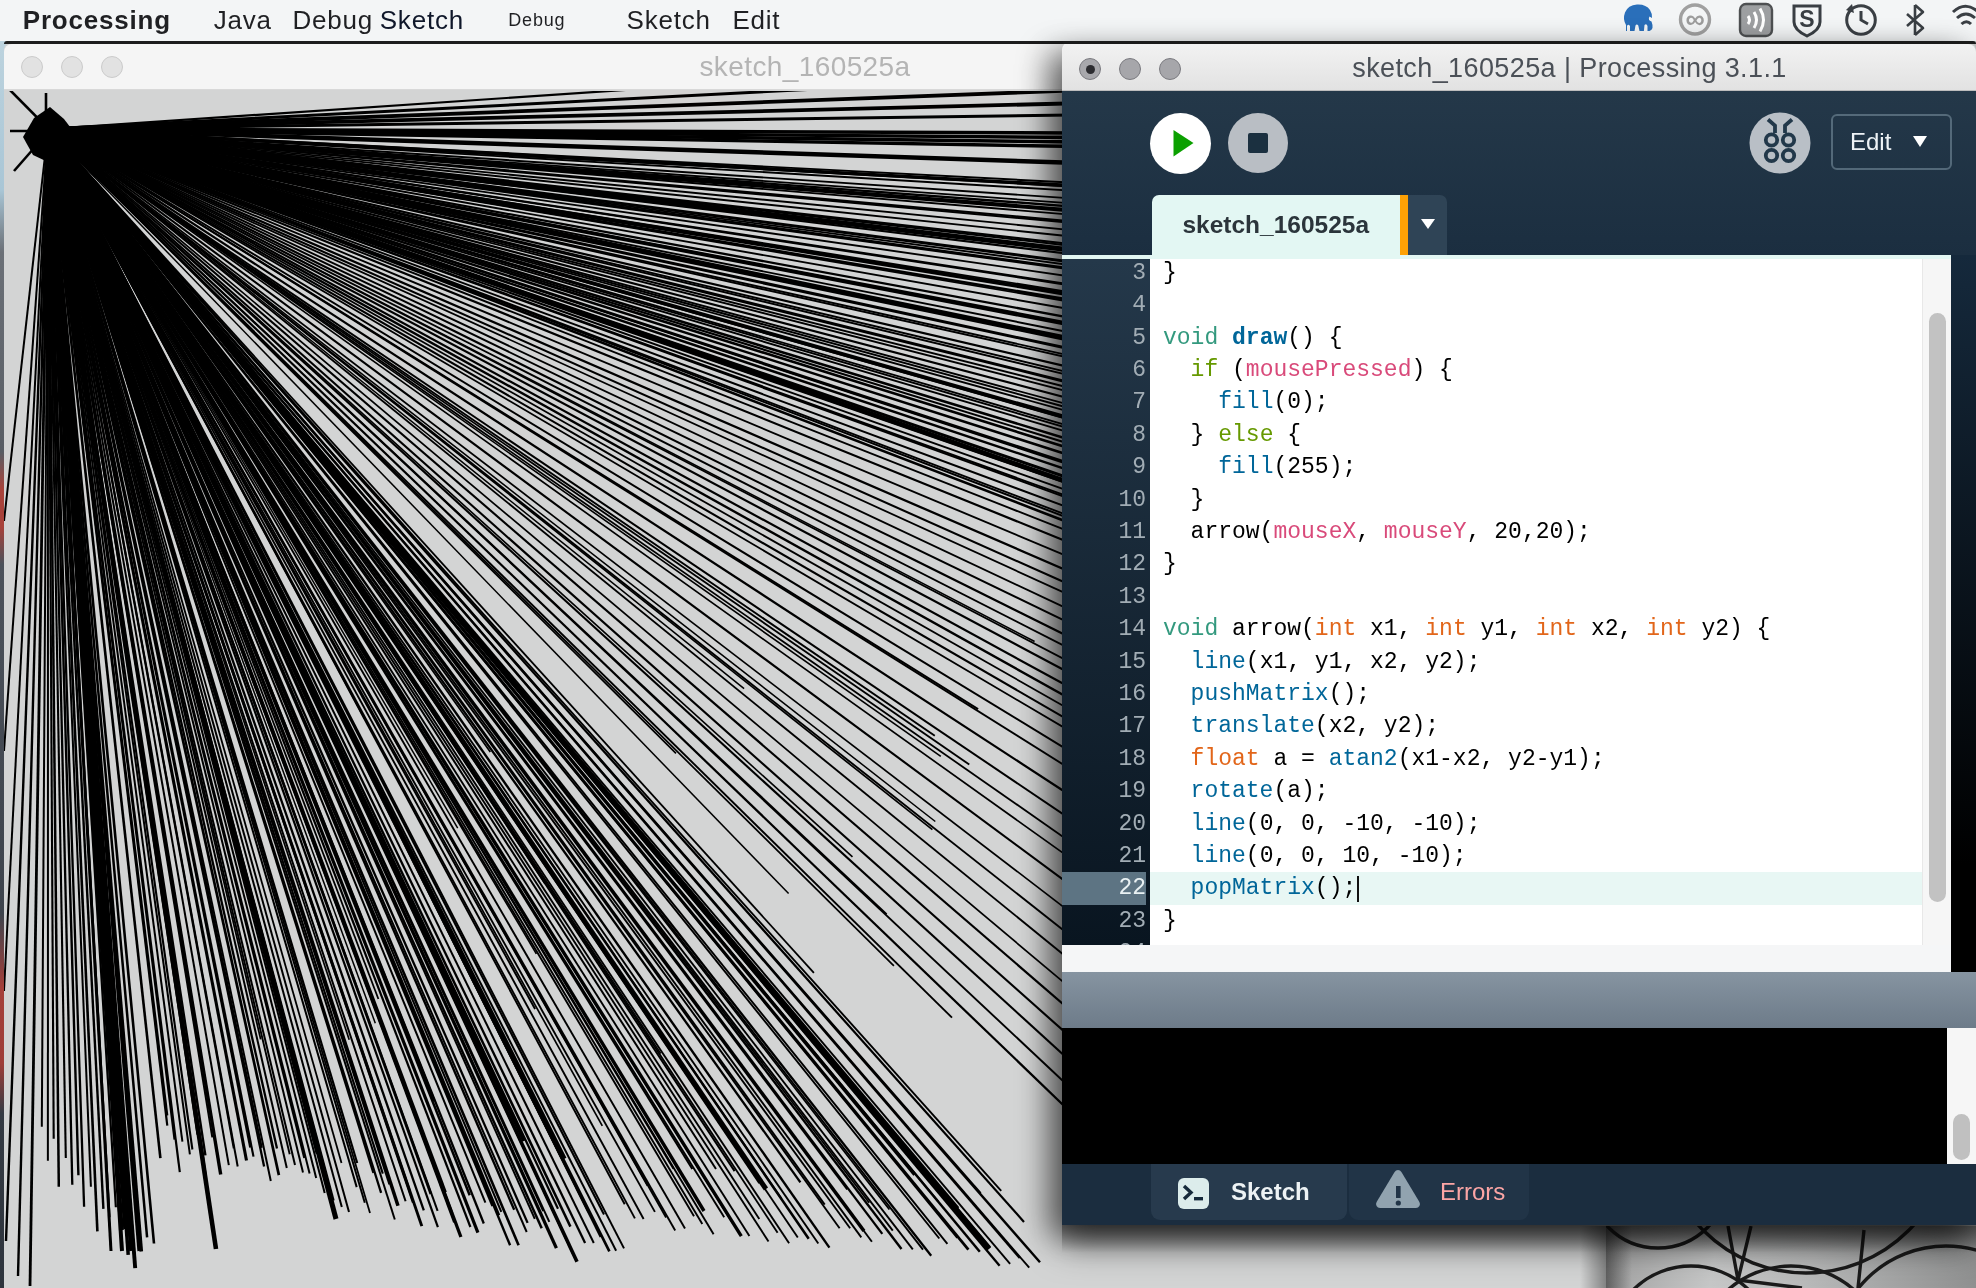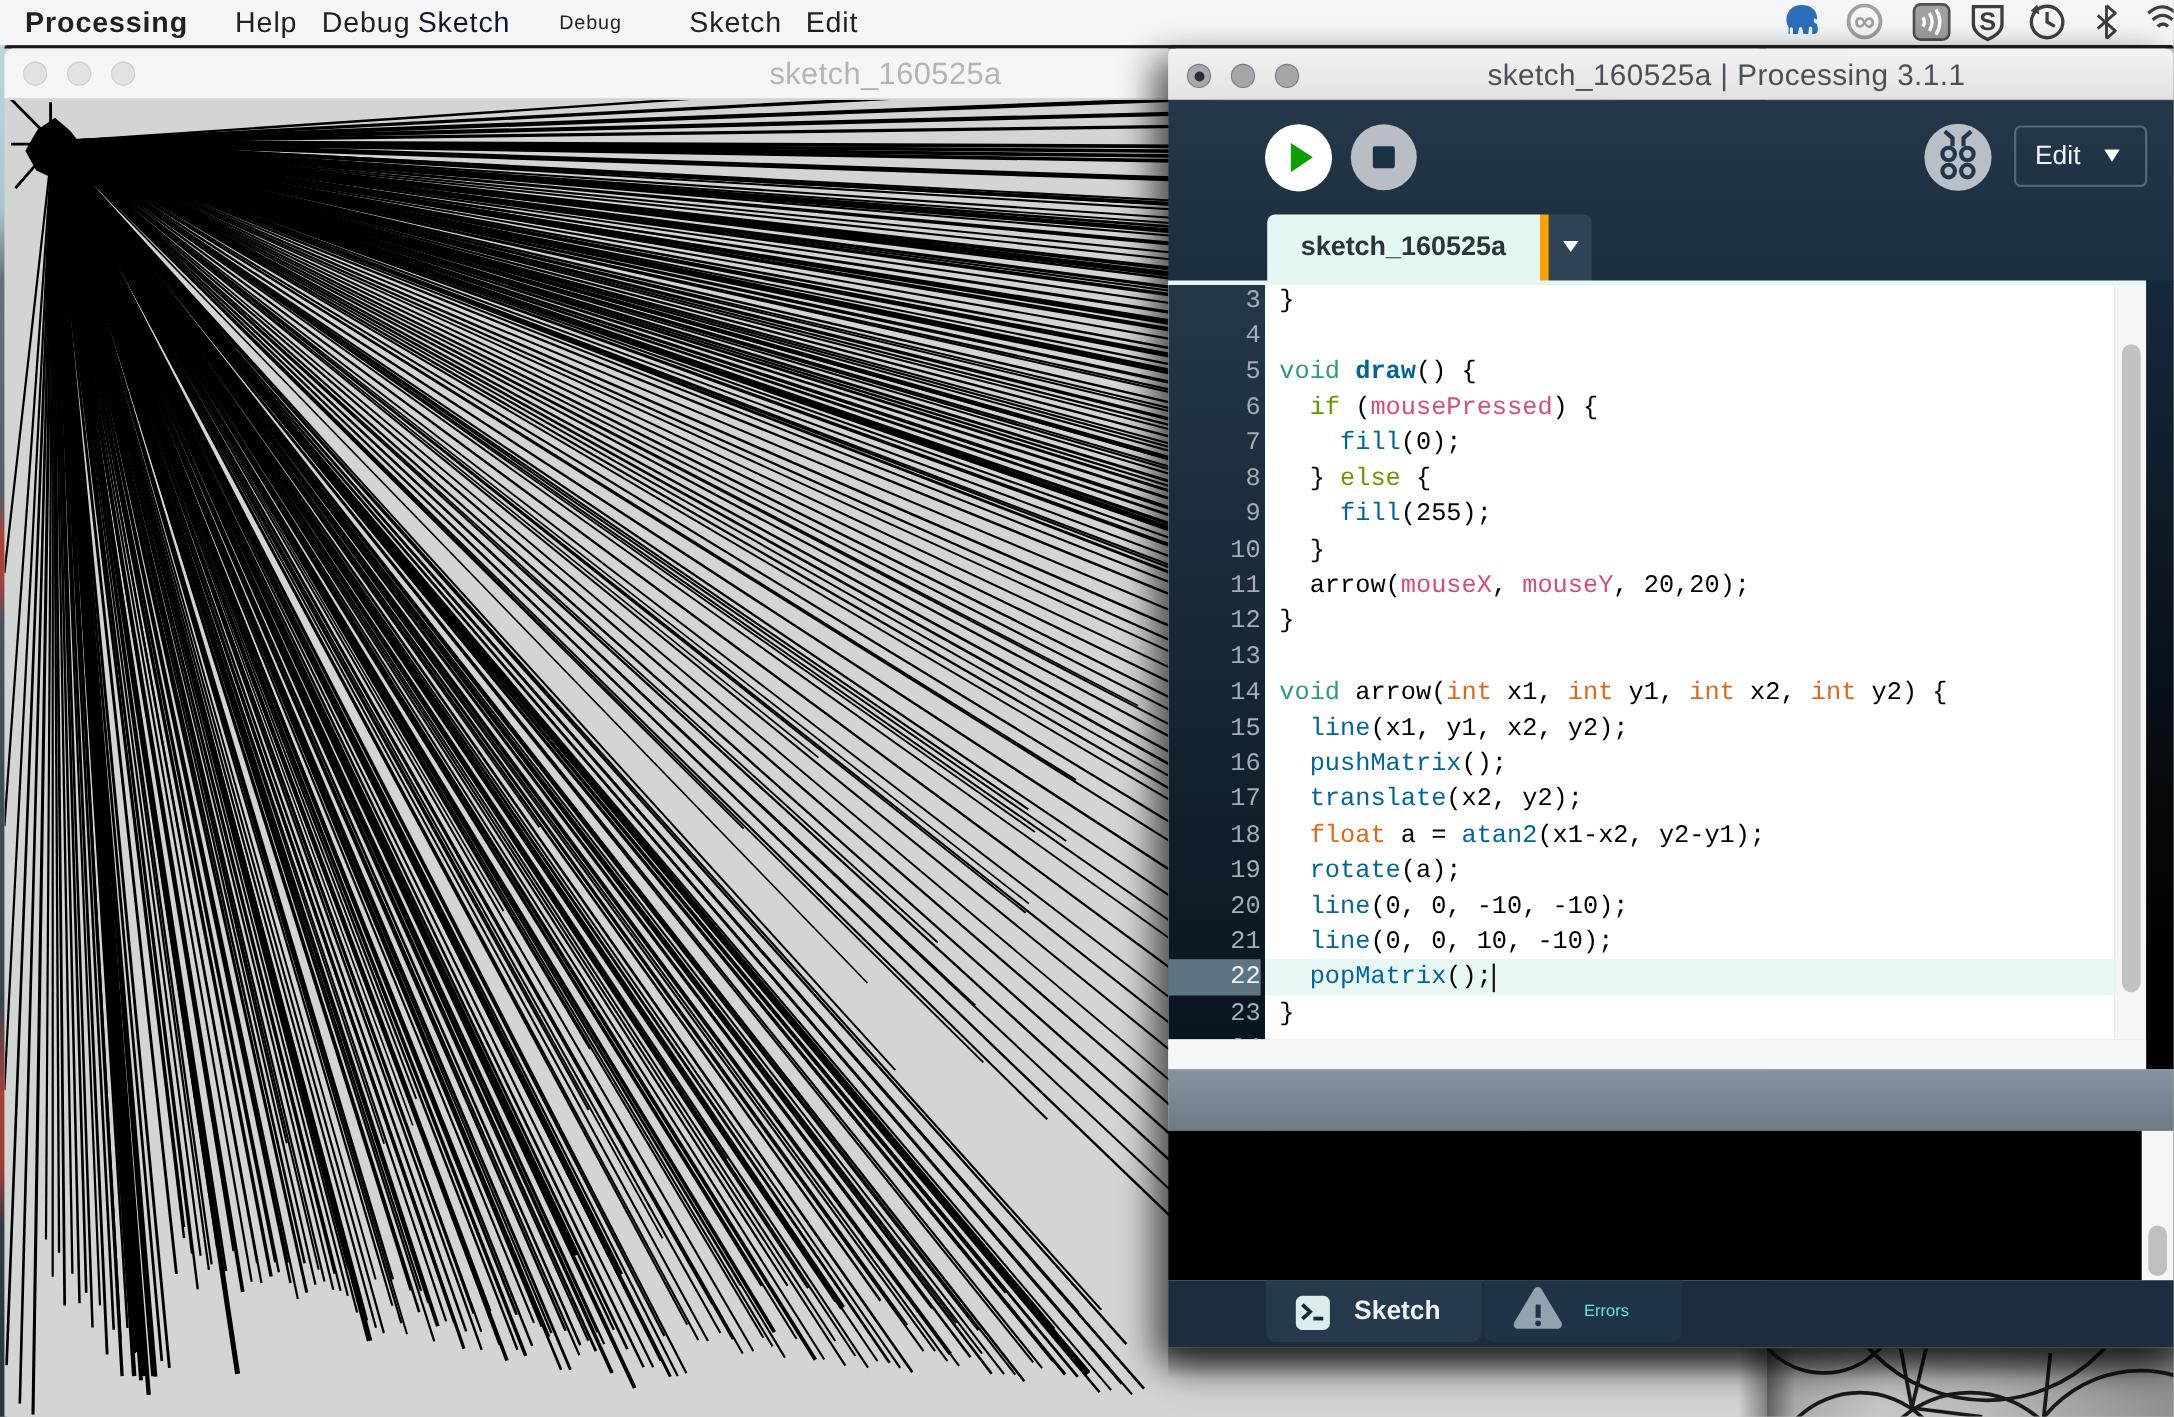--- a/index.html
+++ b/index.html
@@ -375,21 +375,21 @@
  <path d="M132,54 L122,0 M132,54 L145,0 M132,54 L196,62 M258,4 L252,62"></path>
 </g>
     </svg>
 <div class="abs" style="left:0;top:0;width:26px;height:62px;background:linear-gradient(90deg,rgba(40,40,40,.55),rgba(40,40,40,0));"></div>
   </div>
 
 <div class="abs" style="left:1580px;top:1226px;width:26px;height:62px;background:linear-gradient(90deg,rgba(0,0,0,0),rgba(0,0,0,0.38));"></div>
 
 <div class="abs" style="left:0;top:0;width:1976px;height:40.5px;background:#f3f5f6;">
     <div style="position:absolute;left:22.8px;top:0;height:40px;line-height:40px;font-size:26px;letter-spacing:0.8px;font-weight:bold;color:#1f2023;">Processing</div>
-    <div style="position:absolute;left:213.7px;top:0;height:40px;line-height:40px;font-size:26px;letter-spacing:0.8px;color:#1f2023;">Help</div>
+    <div style="position:absolute;left:213.7px;top:0;height:40px;line-height:40px;font-size:26px;letter-spacing:0.8px;color:#1f2023;">Java</div>
     <div style="position:absolute;left:292.5px;top:0;height:40px;line-height:40px;font-size:26px;letter-spacing:0.8px;color:#1f2023;">Debug</div>
     <div style="position:absolute;left:379.7px;top:0;height:40px;line-height:40px;font-size:26px;letter-spacing:0.8px;color:#0f172a;">Sketch</div>
     <div style="position:absolute;left:508.3px;top:0;height:40px;line-height:40px;font-size:18px;letter-spacing:0.8px;color:#1f2023;">Debug</div>
     <div style="position:absolute;left:626.6px;top:0;height:40px;line-height:40px;font-size:26px;letter-spacing:0.8px;color:#1f2023;">Sketch</div>
     <div style="position:absolute;left:732.4px;top:0;height:40px;line-height:40px;font-size:26px;letter-spacing:0.8px;color:#1f2023;">Edit</div>
     <svg width="360" height="40" viewBox="0 0 360 40" style="position:absolute;left:1616px;top:0;">
 <g>
  <path d="M10,31 l0,-6 q-3.5,-6 -1,-12.5 q3,-7.5 12,-8 q9,-.5 13,5.5 q2.5,4 2,8 l-2.5,-1.5 q-2,4 2,5 q3,8 -2,9.5 l-2,0 l0,-5 q-1,-3 -3,-1 l-.6,6 l-4.4,0 l-1.2,-5.5 q-1.6,-2 -2.8,0 l-1,5.5 l-4.5,0 l0,-5 q-1.8,-2.6 -3,0 l0,5 z" fill="#2a6fba"></path>
  <circle cx="79" cy="19.5" r="14.5" fill="none" stroke="#a0a0a0" stroke-width="3.4"></circle>
  <text x="79" y="28" font-family="Liberation Sans" font-size="27" font-weight="bold" fill="#9d9d9d" text-anchor="middle">∞</text>
@@ -479,16 +479,16 @@
     <div class="abs" style="left:287px;top:0;width:180px;height:55.5px;background:#213447;border-radius:0 0 9px 9px;"></div>
     <svg width="914" height="61" viewBox="0 0 914 61" class="abs" style="left:0;top:0;">
       <rect x="116" y="14" width="31" height="31" rx="6" fill="#dceceb"></rect>
       <path d="M122,22 l7,6.5 l-7,6.5" stroke="#16293a" stroke-width="3.4" fill="none"></path>
       <rect x="132" y="33" width="9" height="3.4" fill="#16293a"></rect>
       <path d="M336,44 L318,44 a4,4 0 0 1 -3.4,-6 l18,-30 a4,4 0 0 1 6.8,0 l18,30 a4,4 0 0 1 -3.4,6 Z" fill="#91a3af"></path>
       <rect x="334" y="22" width="4.6" height="12" fill="#213447"></rect>
       <circle cx="336.3" cy="39" r="2.6" fill="#213447"></circle>
     </svg>
     <div class="abs" style="left:169px;top:0;height:55px;line-height:55px;font-size:24px;font-weight:bold;color:#edf2f4;">Sketch</div>
-    <div class="abs" style="left:378px;top:0;height:55px;line-height:55px;font-size:15px;color:#5eead4;">Errors</div>
+    <div class="abs" style="left:378px;top:0;height:55px;line-height:55px;font-size:24px;color:#fca5a5;">Errors</div>
   </div>
 </div>
 
 <div class="abs" style="left:1062px;top:1225px;width:914px;height:40px;background:linear-gradient(180deg,rgba(0,0,0,.40),rgba(0,0,0,0) 70%);pointer-events:none;"></div>
 </body></html>

